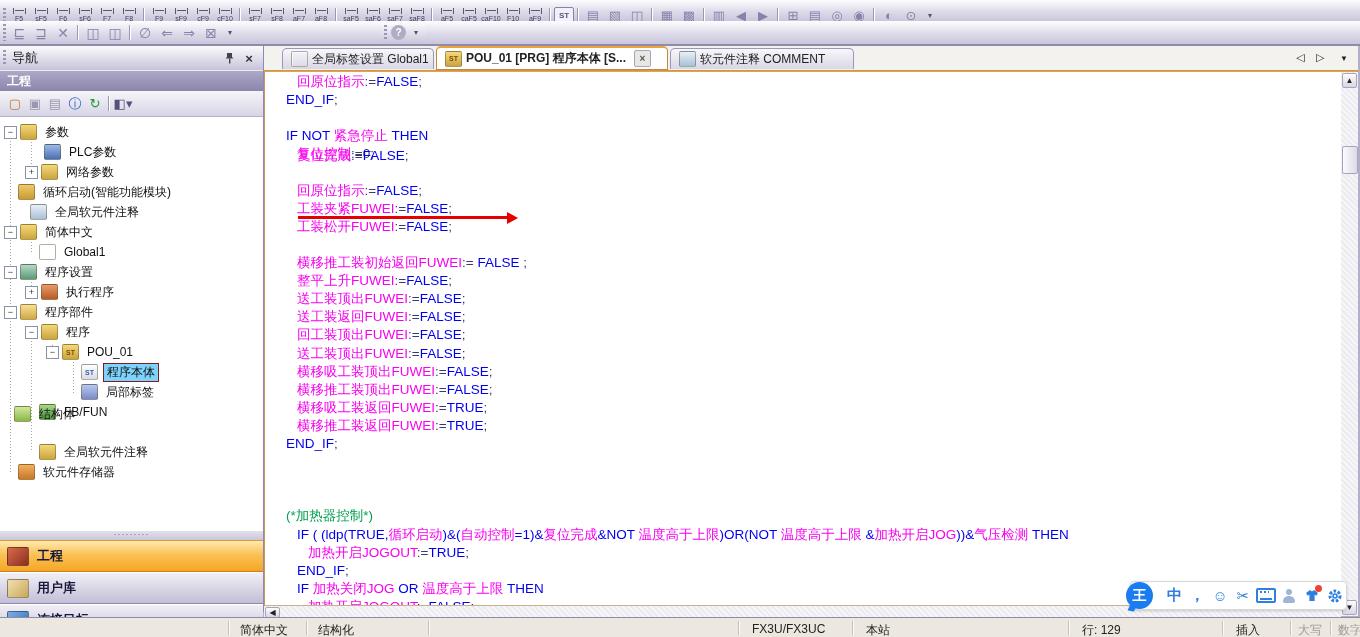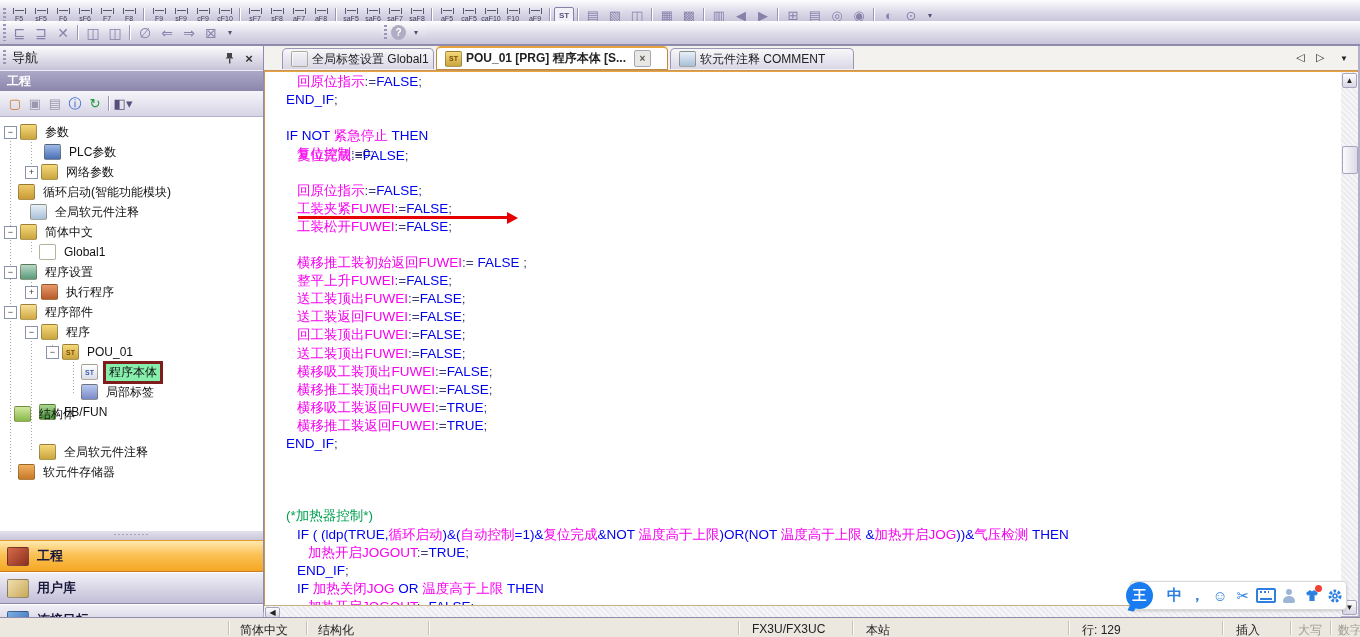--- a/index.html
+++ b/index.html
@@ -42,21 +42,21 @@
   .ntool{width:20px;height:20px;display:flex;align-items:center;justify-content:center;font-size:13px;}
   #tree{position:absolute;left:0;top:71px;width:100%;height:414px;background:#fff;overflow:hidden;}
   .trow{position:absolute;left:0;height:20px;display:flex;align-items:center;font-size:12px;color:#111;white-space:nowrap;}
   .ebox{width:11px;height:11px;border:1px solid #8a92a8;background:#fff;font-size:9px;line-height:9px;
     display:flex;align-items:center;justify-content:center;color:#333;margin-right:3px;flex:0 0 11px;}
   .espace{width:14px;flex:0 0 14px;}
   .ticon{width:15px;height:14px;border-radius:2px;border:1px solid rgba(90,80,40,.45);margin-right:5px;flex:0 0 15px;
     display:flex;align-items:center;justify-content:center;font-size:7px;font-weight:bold;}
   .ticon.grid{background-image:linear-gradient(rgba(255,255,255,.7) 1px,transparent 1px),linear-gradient(90deg,rgba(255,255,255,.7) 1px,transparent 1px)!important;background-size:5px 5px;}
   .tlabel{padding:0 3px;}
-  .tlabel.sel{background:#86efac;border:3px solid #7f1d1d;}
+  .tlabel.sel{background:#7dd3fc;border:1px solid #7f1d1d;}
   .guide{position:absolute;width:1px;background-image:repeating-linear-gradient(#9aa 0 1px,transparent 1px 3px);}
   #splitter{position:absolute;left:0;top:485px;width:100%;height:9px;background:linear-gradient(#e3e1ec,#c9c6db);
     text-align:center;font-size:9px;line-height:7px;color:#6a6688;letter-spacing:1px;}
   .stackbtn{position:absolute;left:0;width:100%;height:32px;box-sizing:border-box;
     background:linear-gradient(#f1f0f6,#c2bed7);border-top:1px solid #fff;border-bottom:1px solid #8d89ab;
     display:flex;align-items:center;font-size:13px;font-weight:bold;color:#18183a;}
   .stackbtn.active{background:linear-gradient(#ffe9b0,#fbc256 45%,#f5a623);border-top:1px solid #e19a2e;border-bottom:1px solid #c77f1f;}
   .sicon{width:20px;height:17px;border-radius:2px;margin:0 8px 0 7px;border:1px solid rgba(40,40,60,.4);}
   #stackfoot{position:absolute;left:0;top:590px;width:100%;height:22px;box-sizing:border-box;
     background:linear-gradient(#f1f0f6,#c2bed7);border-top:1px solid #fff;color:#222;}

